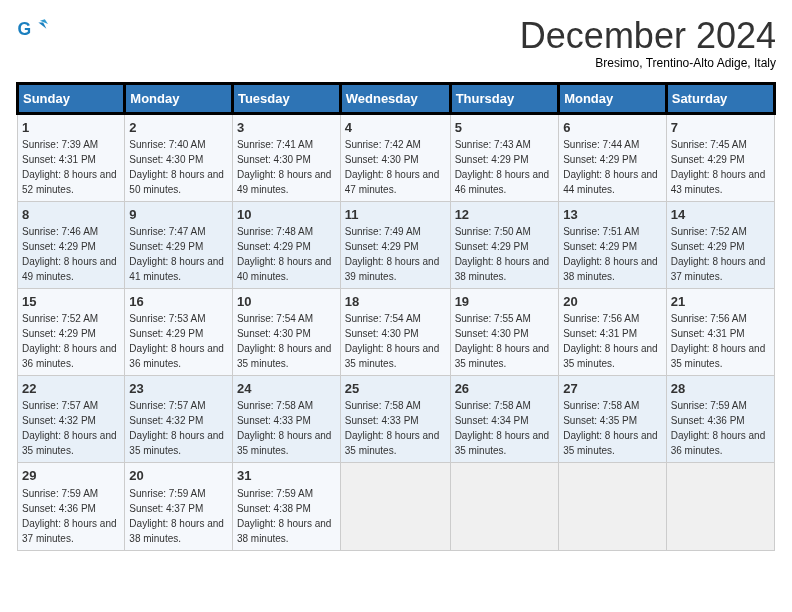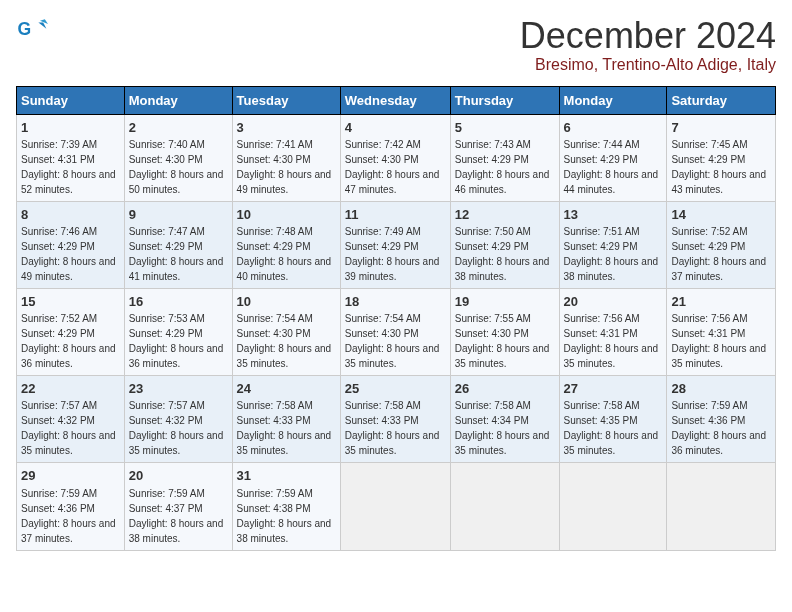--- a/index.html
+++ b/index.html
@@ -37,36 +37,36 @@
     .title-block {
       text-align: right;
     }
     .month-title {
       font-size: 36px;
       font-weight: normal;
       color: #333;
       line-height: 1.1;
     }
     .location-title {
-      font-size: 16px;
-      color: #7f1d1d;
+      font-size: 12px;
+      color: #000000;
     }
     table {
       width: 100%;
       border-collapse: collapse;
       font-size: 10.5px;
     }
     thead tr th {
       background-color: #2e74b5;
       color: #fff;
       padding: 6px 4px;
       text-align: left;
       font-size: 13px;
       font-weight: bold;
-      border: 1px solid #000000;
+      border: 3px solid #000000;
     }
     tbody tr td {
       border: 1px solid #ccc;
       vertical-align: top;
       padding: 4px 4px;
       width: 113px;
       height: 80px;
       color: #333;
       line-height: 1.4;
     }

